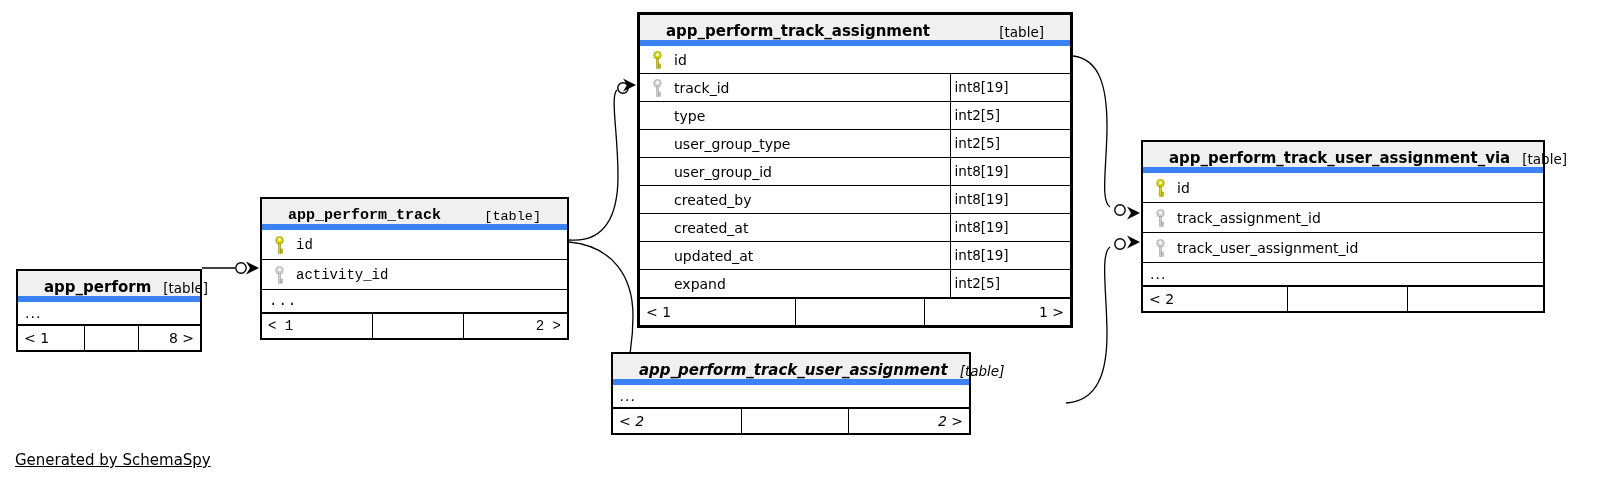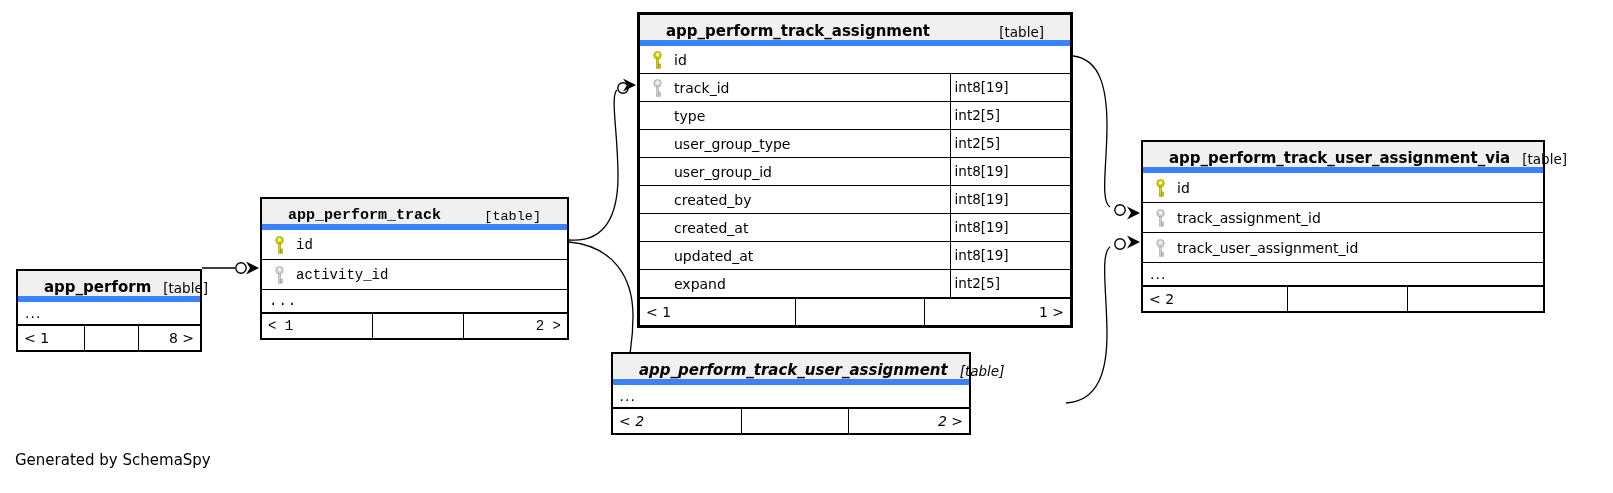--- a/index.html
+++ b/index.html
@@ -24,21 +24,21 @@
   .row.ellipsis{height:22px;}
   .row.ellipsis .ell{margin-left:7px;font-size:14px;letter-spacing:1px;}
   .ctype{position:absolute;left:72%;right:0;top:-1px;bottom:0;border-left:1px solid #000;
          display:flex;align-items:center;padding-left:4px;font-size:13.5px;white-space:nowrap;}
   .ftr{display:flex;height:24px;border-top:2px solid #000;align-items:stretch;font-size:14px;}
   .tbl.emphasized .ftr{height:26px;}
   .fl{width:36%;display:flex;align-items:center;padding-left:6px;box-sizing:border-box;}
   .fm{width:30%;border-left:1px solid #000;box-sizing:border-box;}
   .fr{flex:1;border-left:1px solid #000;display:flex;align-items:center;
       justify-content:flex-end;padding-right:6px;box-sizing:border-box;}
-  .footnote{position:absolute;left:15px;top:451px;font-size:15px;}
+  .footnote{position:absolute;left:15px;top:451px;font-size:15px;text-decoration:underline;}
   .key-hole{fill:#ffffff;}
   .pk .key-body{fill:#d8d400;stroke:#8f8c00;stroke-width:0.6;}
   .fk .key-body{fill:#d2d2d2;stroke:#9e9e9e;stroke-width:0.6;}
 </style>
 </head>
 <body>
 
 <div class="canvas">
 
   <svg class="edges" viewBox="0 0 1613 493">

